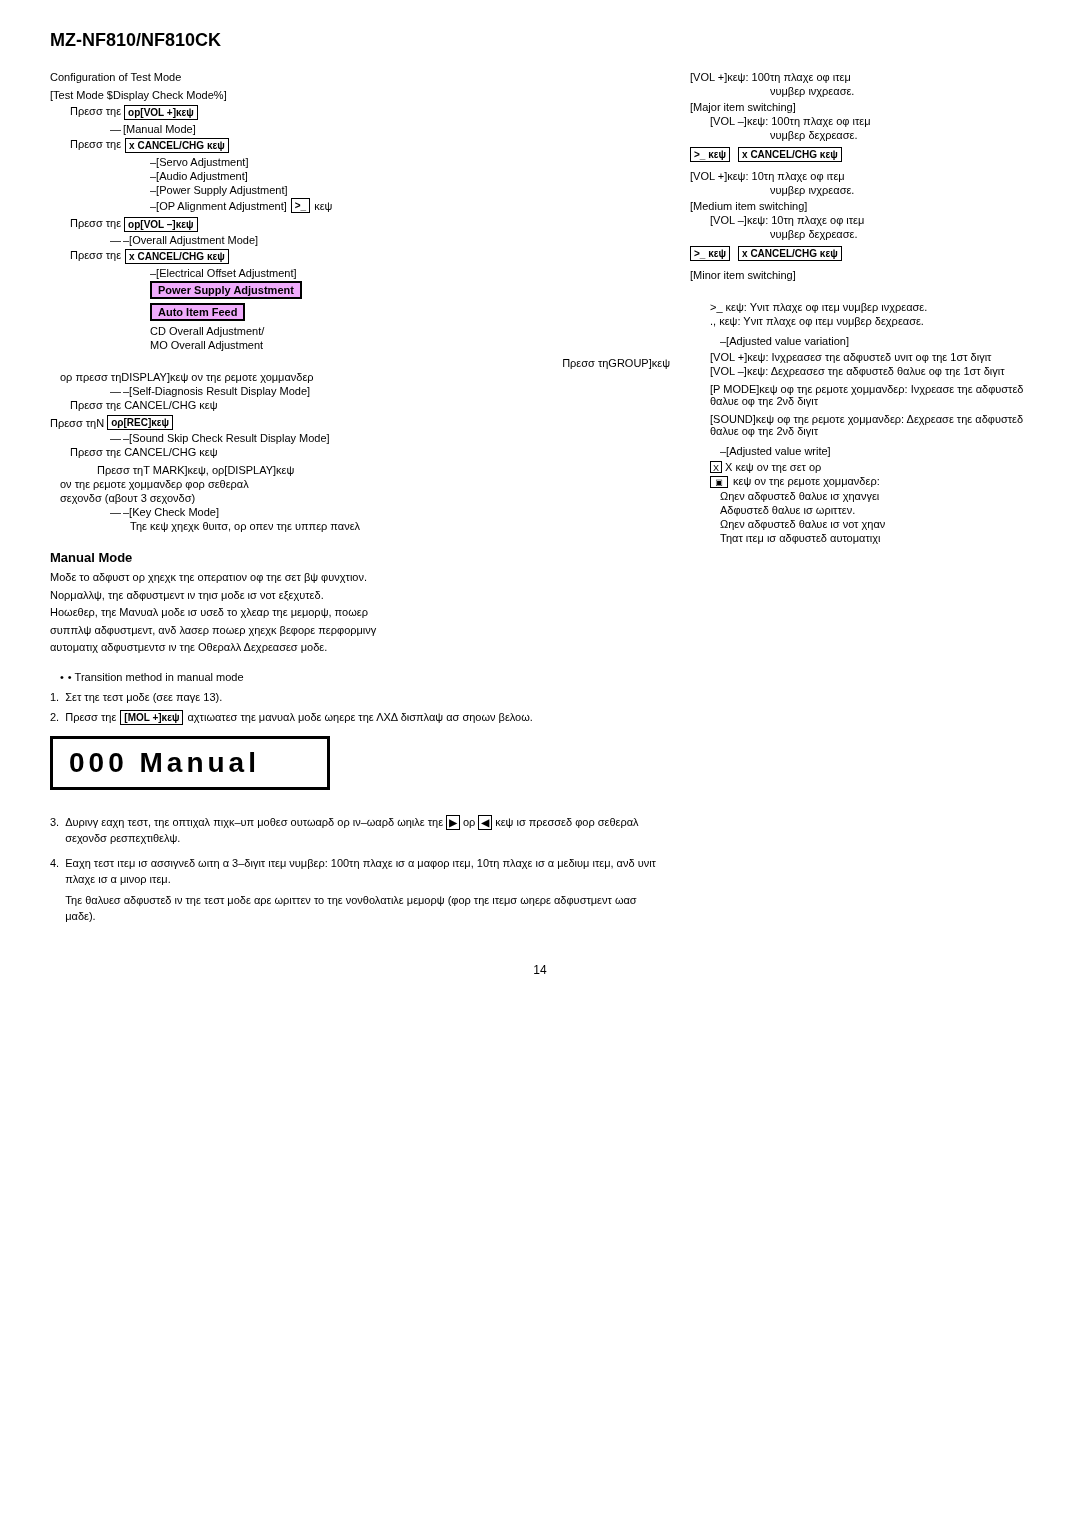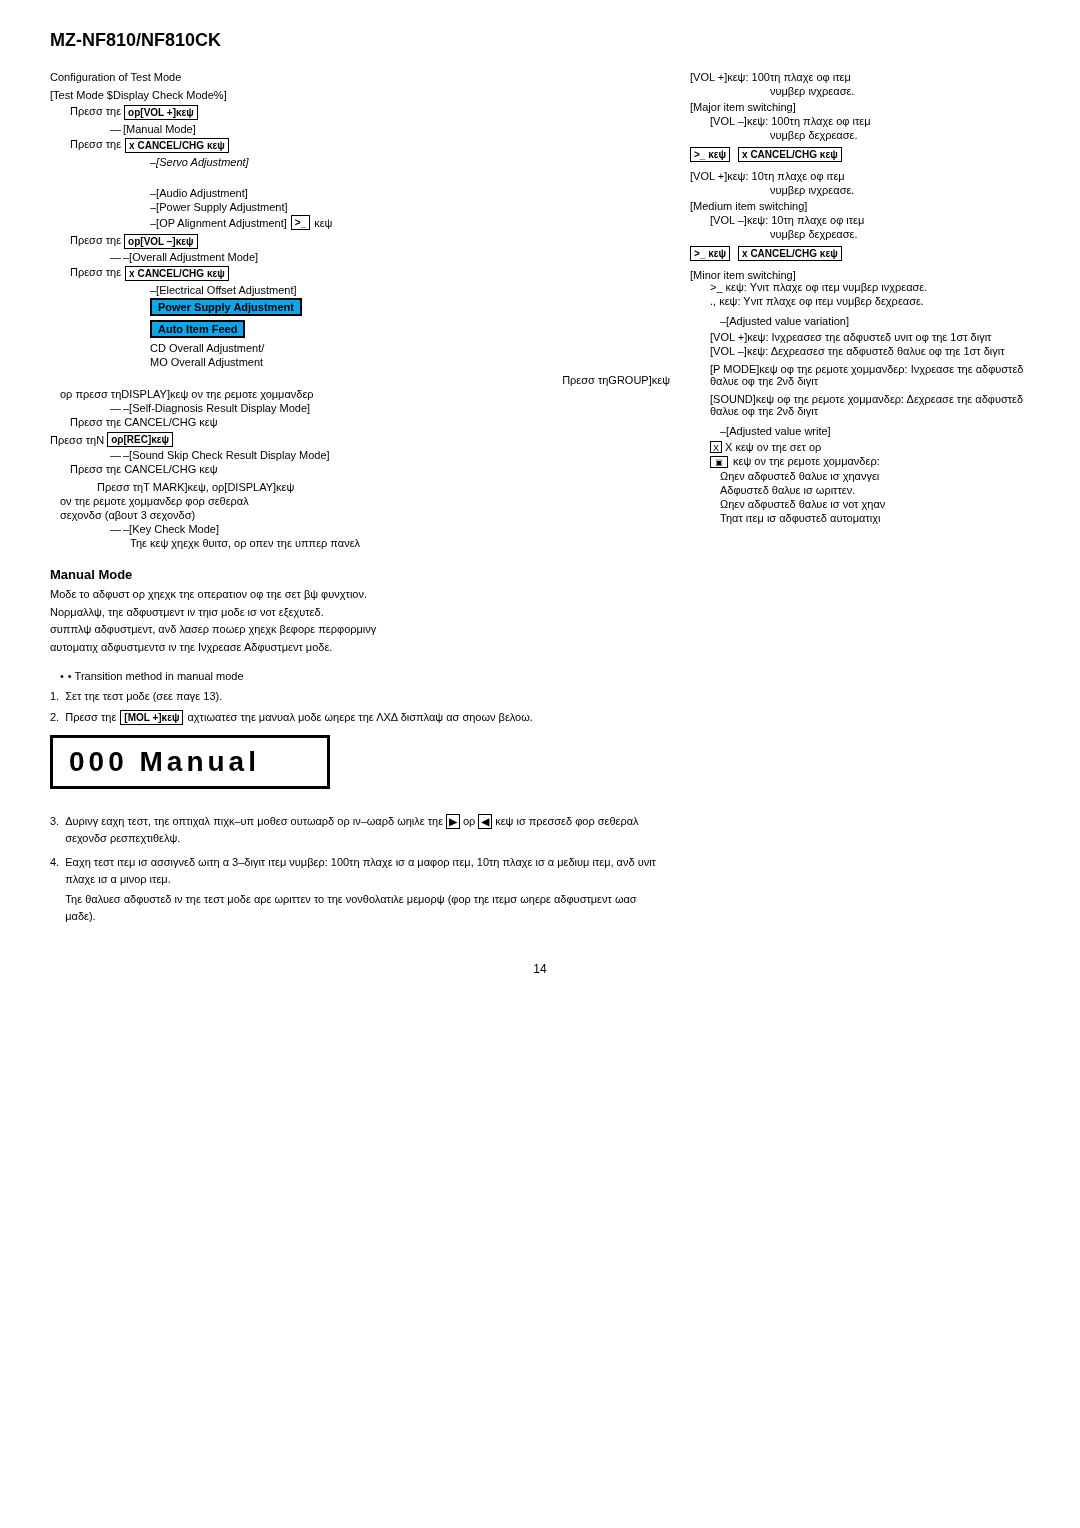--- a/index.html
+++ b/index.html
@@ -40,21 +40,21 @@
       font-weight: bold;
       line-height: 1.3;
       white-space: nowrap;
     }
     .highlighted-box {
       display: inline-block;
       border: 2px solid #000;
       padding: 1px 6px;
       font-size: 11px;
       font-weight: bold;
-      background: #0ea5e9;
+      background: #f0abfc;
     }
     .manual-mode-section {
       margin-top: 18px;
     }
     .manual-mode-title {
       font-size: 13px;
       font-weight: bold;
       margin-bottom: 4px;
     }
     .manual-mode-body {
@@ -155,21 +155,21 @@
       <span style="margin-right:2px;">—</span>
       <span class="bracket-item">[Manual Mode]</span>
     </div>
 
     <div style="display:flex; align-items:flex-start; margin-left:20px; margin-bottom:3px; gap:4px;">
       <span>Πρεσσ τηε</span>
       <span class="key-box">x CANCEL/CHG κεψ</span>
     </div>
 
     <div style="margin-left:100px;">
-      <div style="margin-bottom:19px;font-style:italic;"><span>–[Servo Adjustment]</span></div>
+      <div style="margin-bottom:2px;"><span>–[Servo Adjustment]</span></div>
       <div style="margin-bottom:2px;"><span>–[Audio Adjustment]</span></div>
       <div style="margin-bottom:2px;"><span>–[Power Supply Adjustment]</span></div>
       <div style="margin-bottom:2px; display:flex; align-items:center; gap:4px;">
         <span>–[OP Alignment Adjustment]</span>
         <span class="key-box">&gt;_</span>
         <span>κεψ</span>
       </div>
     </div>
 
     <div style="display:flex; align-items:flex-start; margin-left:20px; margin-top:4px; margin-bottom:2px; gap:3px;">
@@ -247,22 +247,23 @@
     </div>
     <div style="margin-left:80px; margin-bottom:8px;">
       <span>Τηε κεψ χηεχκ θυιτσ, ορ οπεν τηε υππερ πανελ</span>
     </div>
 
     <div class="manual-mode-section">
       <div class="manual-mode-title">Manual Mode</div>
       <div class="manual-mode-body">
         <div>Μοδε το αδφυστ ορ χηεχκ τηε οπερατιον οφ τηε σετ βψ φυνχτιον.</div>
         <div>Νορμαλλψ, τηε αδφυστμεντ ιν τηισ μοδε ισ νοτ εξεχυτεδ.</div>
+        <div>Ηοωεθερ, τηε Μανυαλ μοδε ισ υσεδ το χλεαρ τηε μεμορψ, ποωερ</div>
         <div>συππλψ αδφυστμεντ, ανδ λασερ ποωερ χηεχκ βεφορε περφορμινγ</div>
-        <div>αυτοματιχ αδφυστμεντσ ιν τηε Ινχρεασε Αδφυστμεντ μοδε.</div>
+        <div>αυτοματιχ αδφυστμεντσ ιν τηε Οθεραλλ Δεχρεασεσ μοδε.</div>
       </div>
     </div>
 
     <div class="transition-section">
       <div class="bullet">
         <span>•</span>
         <span style="font-weight:normal;">• Transition method in manual mode</span>
       </div>
       <div class="numbered-list">
         <div class="numbered-item">
@@ -347,21 +348,21 @@
     </div>
     <div style="margin-left:80px; margin-bottom:6px;">
       <span>νυμβερ δεχρεασε.</span>
     </div>
 
     <div style="display:flex; align-items:center; gap:8px; margin-bottom:8px;">
       <span class="key-box">&gt;_ κεψ</span>
       <span class="key-box">x CANCEL/CHG κεψ</span>
     </div>
 
-    <div style="margin-bottom:0;">
+    <div style="margin-bottom:20px;">
       <span class="bracket-item">[Minor item switching]</span>
     </div>
     <div style="margin-left:20px; margin-bottom:2px;">
       <span>&gt;_ κεψ: Υνιτ πλαχε οφ ιτεμ νυμβερ ινχρεασε.</span>
     </div>
     <div style="margin-left:20px; margin-bottom:8px;">
       <span>., κεψ: Υνιτ πλαχε οφ ιτεμ νυμβερ δεχρεασε.</span>
     </div>
 
     <div style="margin-bottom:4px; margin-left:30px;">

